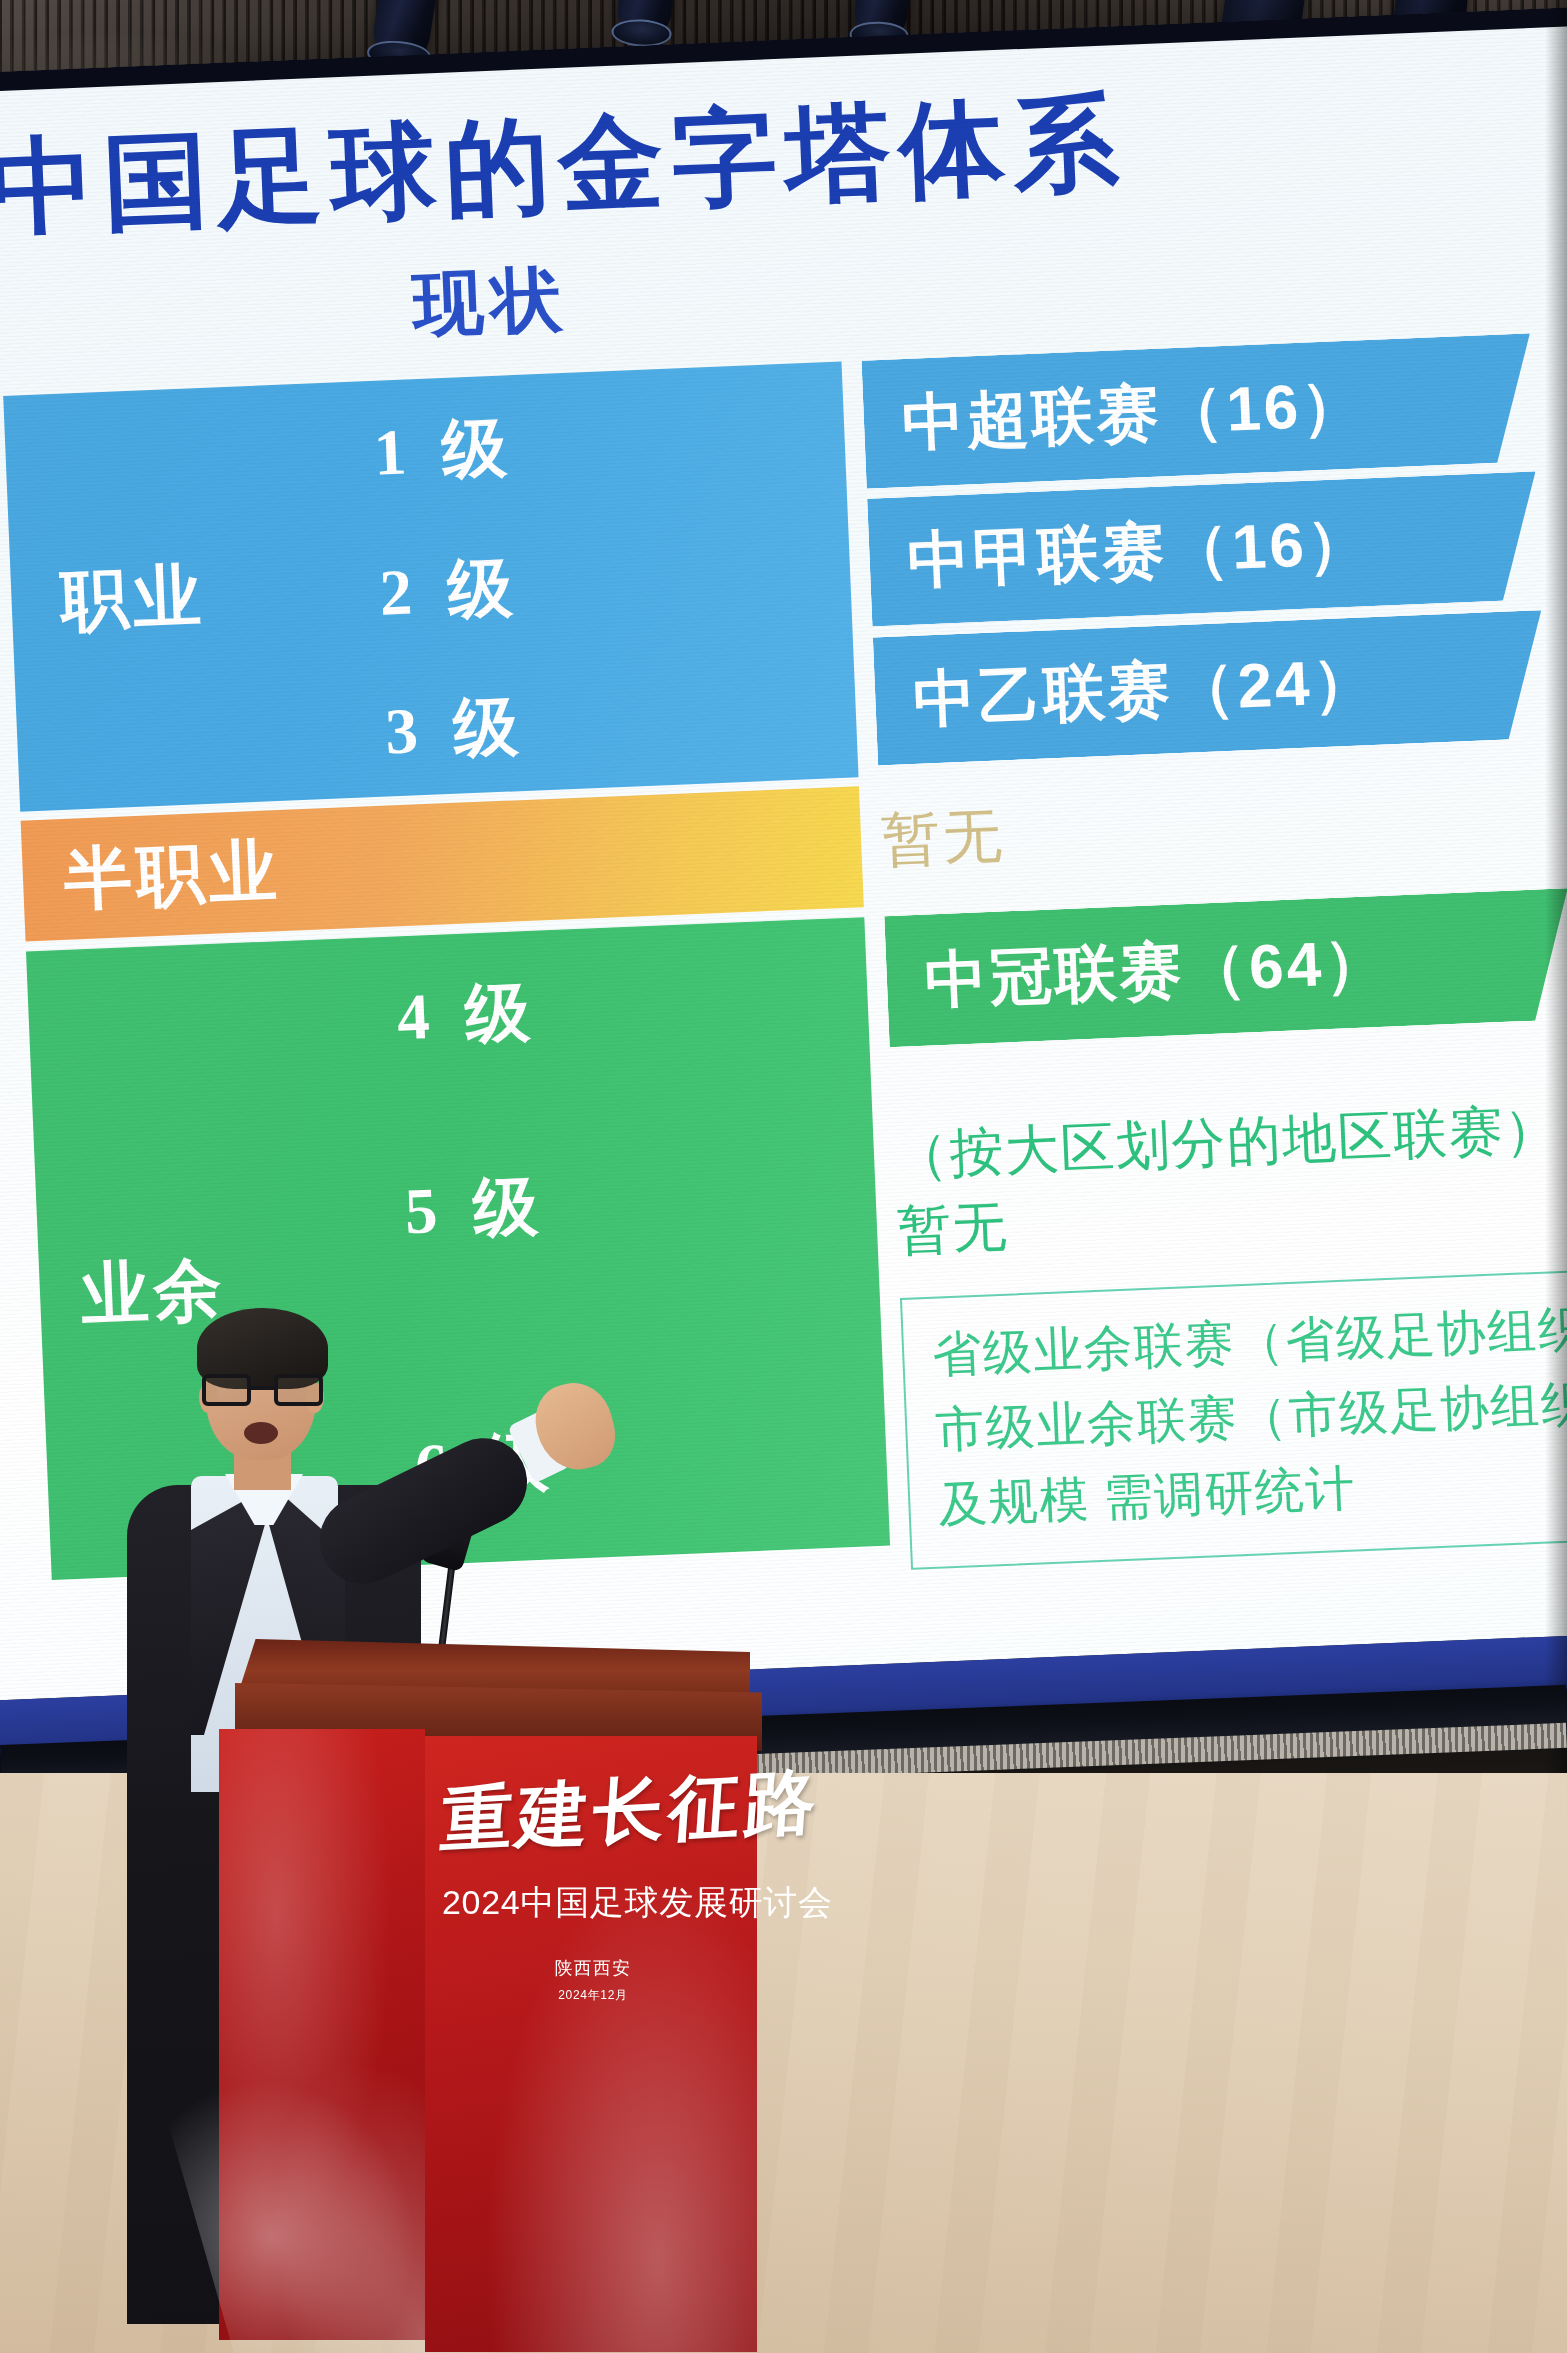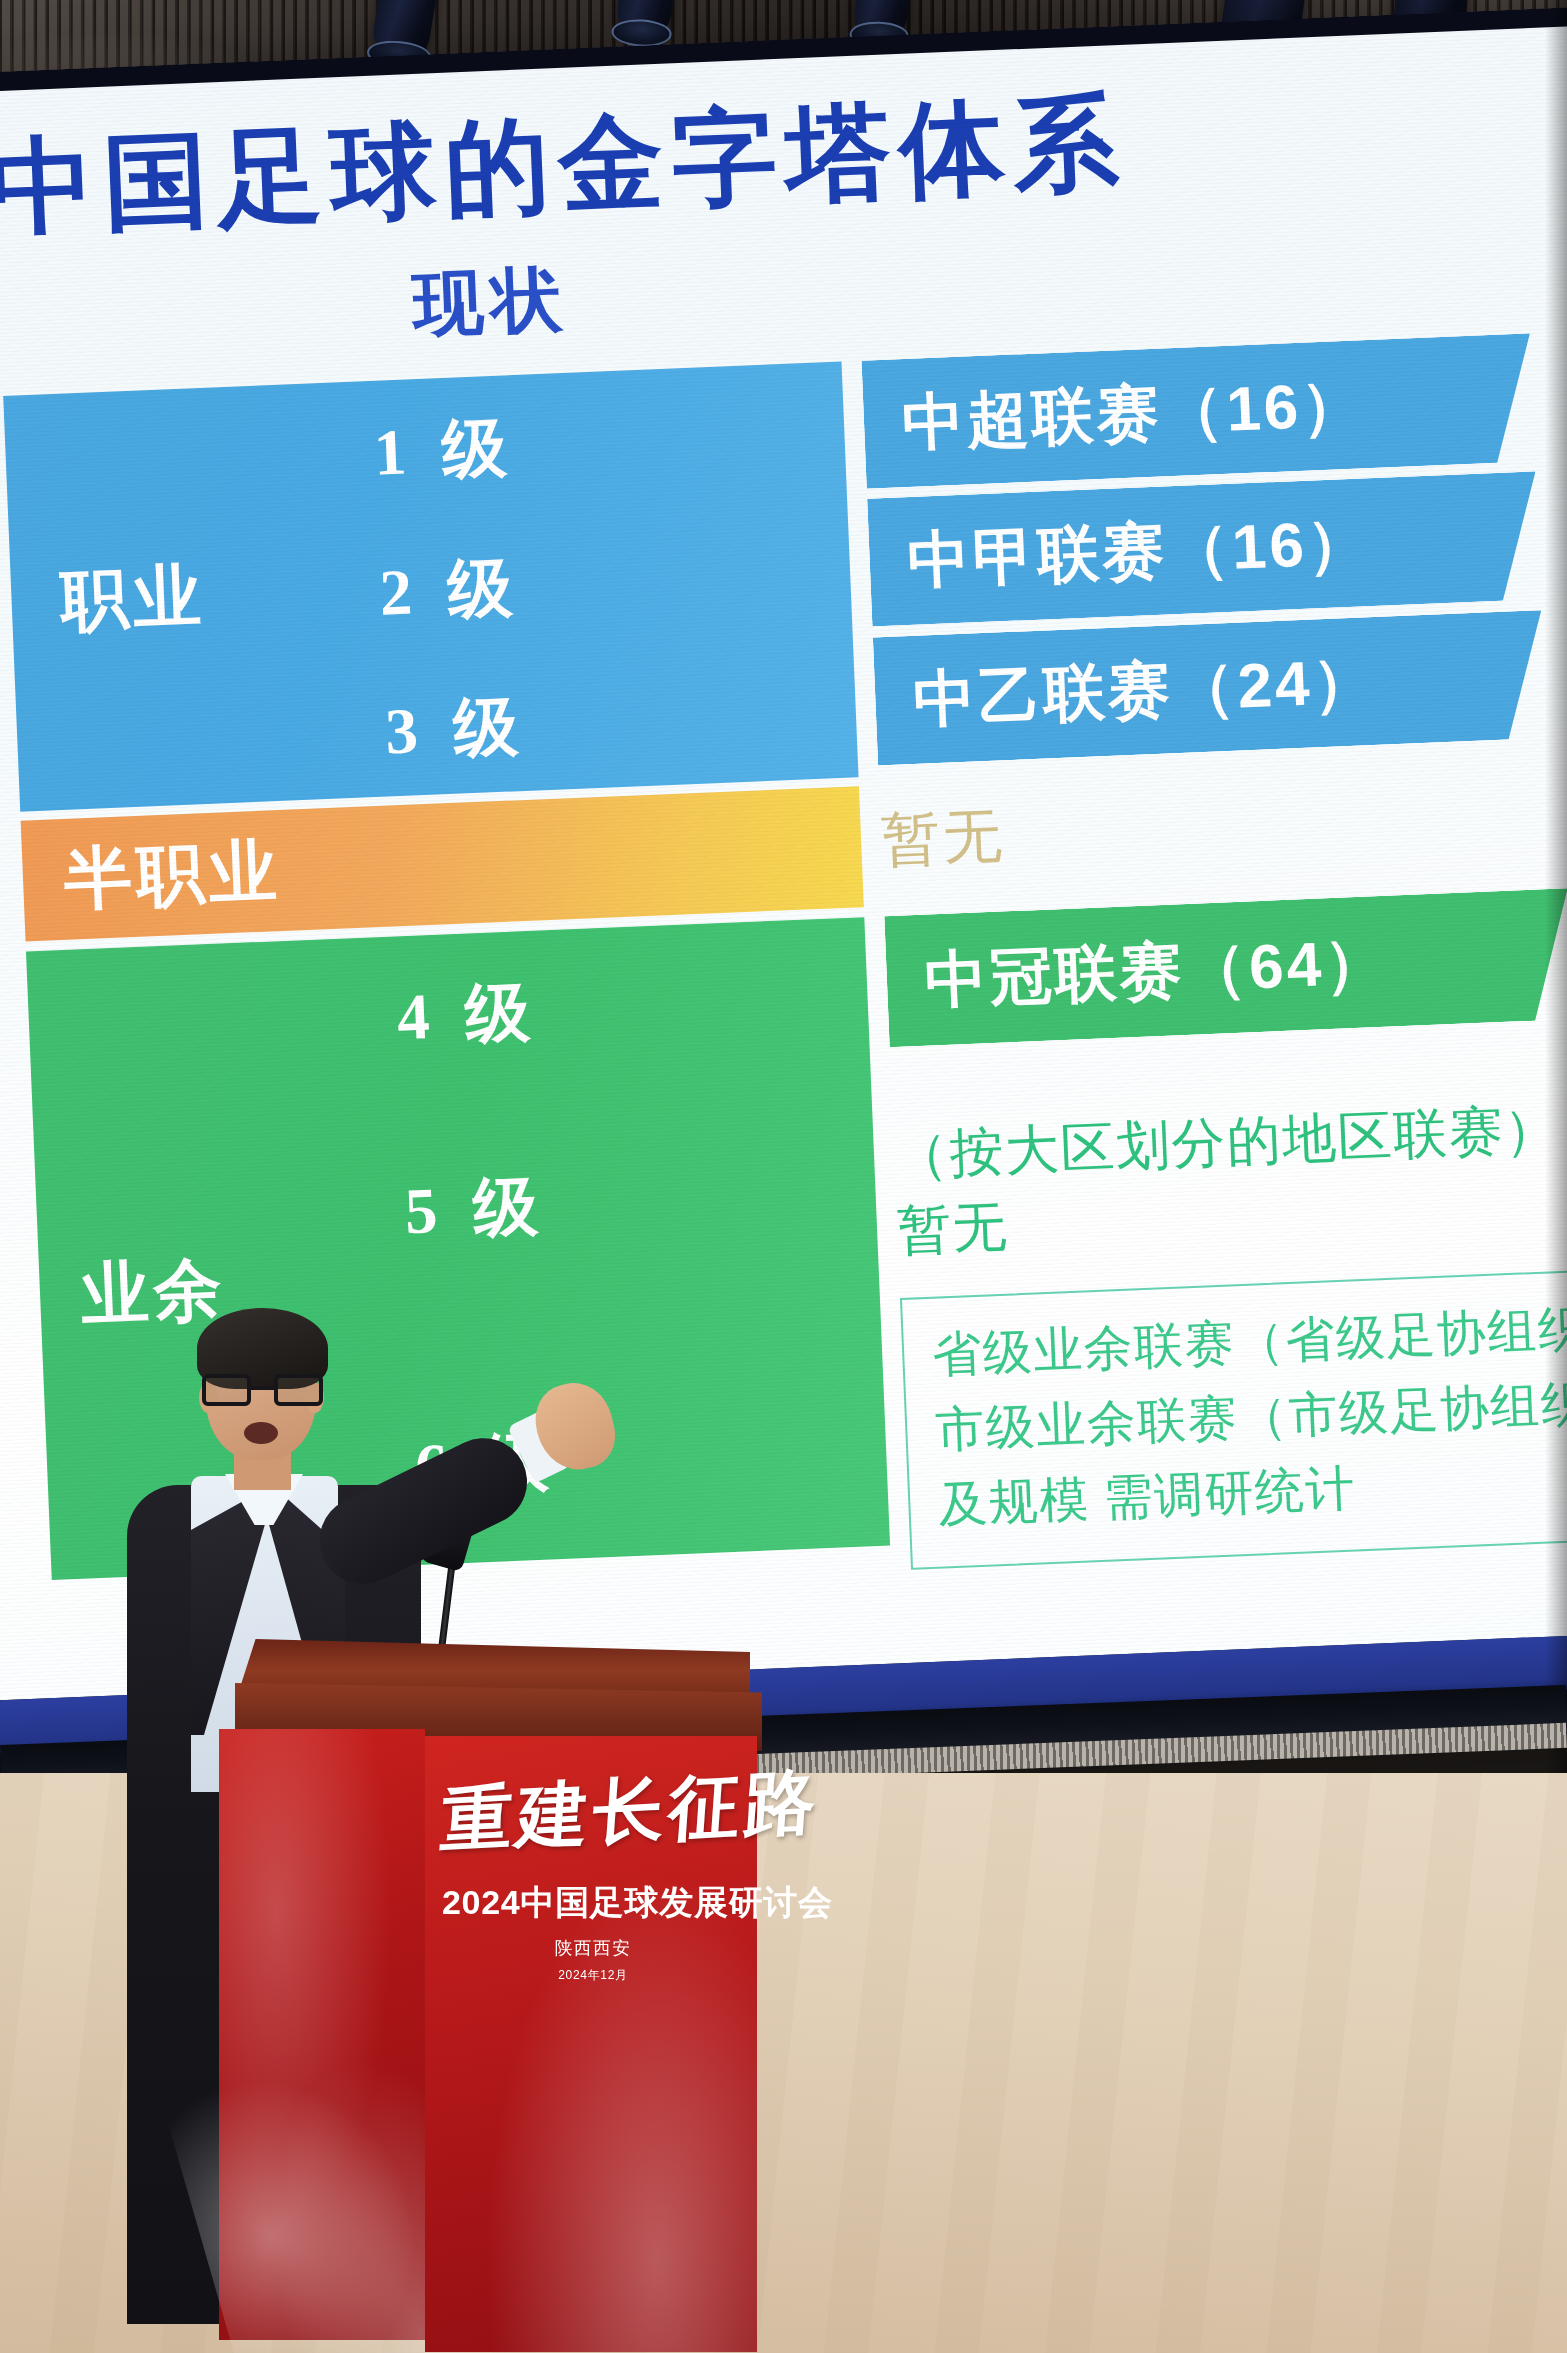--- a/index.html
+++ b/index.html
@@ -322,23 +322,23 @@
     position:absolute; left:207px; top:127px; width:302px; text-align:center; color:#fff;
   }
   .calli {
     font-size:71px; font-weight:700; letter-spacing:4.4px;
     font-family:"Liberation Serif", serif;
     transform:skewX(-7deg) rotate(-3deg);
     text-shadow:1.5px 2.2px 4.4px rgba(0,0,0,.3);
     white-space:nowrap;
   }
   .brand-main {
-    margin-top:19px; font-size:34px; font-weight:700; letter-spacing:0.7px; white-space:nowrap;
-  }
-  .brand-loc  { margin-top:10px; font-size:17.7px; letter-spacing:1.5px; }
+    margin-top:19px; font-size:34px; font-weight:400; letter-spacing:0.7px; white-space:nowrap;
+  }
+  .brand-loc  { margin-top:30px; font-size:17.7px; letter-spacing:1.5px; }
   .brand-date { margin-top:7.4px; font-size:12px; letter-spacing:0.7px; }
 
   
   .side-dim {
     position:absolute; right:0; top:0; width:22px; height:1795px;
     background:linear-gradient(90deg, rgba(0,0,0,0), rgba(0,0,0,.35));
   }
 </style>
 </head>
 <body>

